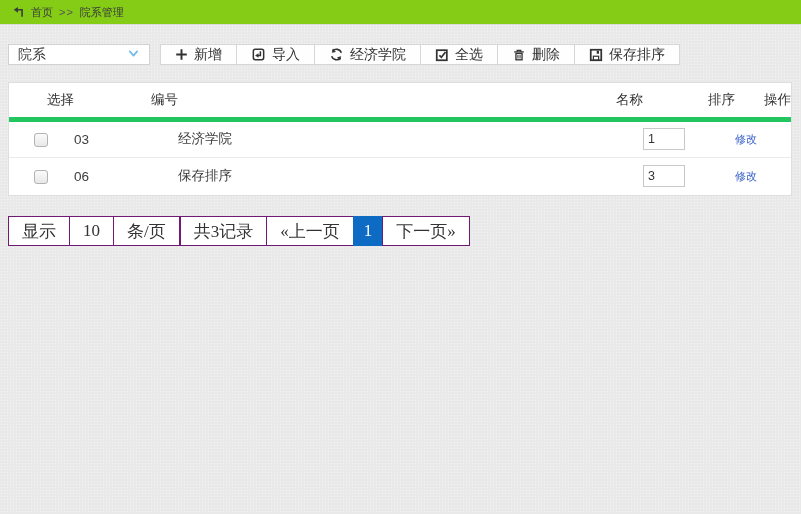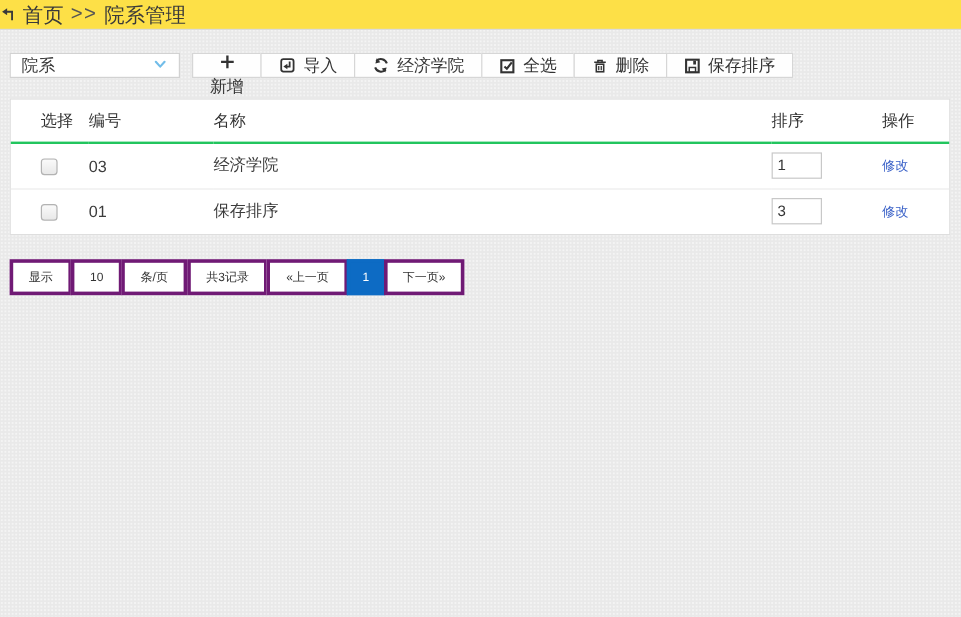--- a/index.html
+++ b/index.html
@@ -8,59 +8,59 @@
     font-family: "Liberation Sans", "DejaVu Sans", sans-serif;
     color: #3c3c3c;
     background-color: #e9e9e9;
     background-image: radial-gradient(rgba(255,255,255,.5) 1px, rgba(255,255,255,0) 1px);
     background-size: 3px 3px;
     overflow: hidden;
   }
   
   .breadcrumb-bar {
     height: 25px;
-    background: #fde047;
+    background: #84cc16;
     border-bottom: 1px solid #dbdbdb;
     display: flex;
     align-items: center;
-    padding: 0 0;
-    font-size: 17px;
+    padding: 0 12px;
+    font-size: 11px;
     color: #3a3a3a;
   }
   .breadcrumb-bar .icon { display: inline-flex; margin-right: 5px; }
   .crumb { cursor: pointer; }
   .crumb-sep { margin: 0 6px; color: #555; letter-spacing: 1px; }
   
   .toolbar { margin: 19px 8px 0 8px; display: flex; align-items: stretch; height: 21px; }
   .select-box {
     width: 142px; background: #fff; border: 1px solid #d2d2d2;
     display: flex; align-items: center; justify-content: space-between;
     padding: 0 9px; font-size: 14px; cursor: pointer;
   }
   .btn-group { display: flex; margin-left: 10px; }
   .tb-btn {
     display: flex; align-items: center; gap: 6px;
     background: #fefefe; border: 1px solid #d6d6d6;
     margin-left: -1px; padding: 0 14px;
     font-size: 14px; color: #333; cursor: pointer; white-space: nowrap;
     font-family: inherit;
   }
-  .tb-btn:first-child { margin-left: 0; flex-direction: column; }
+  .tb-btn:first-child { margin-left: 0; }
   .tb-btn .icon { display: inline-flex; }
   
   .table-card {
     margin: 17px 8px 0 8px;
     background: #fff;
     border: 1px solid #dedede;
     width: 784px;
   }
   table { width: 100%; border-collapse: collapse; table-layout: fixed; font-size: 13.5px; }
   thead th {
-    height: 36px; text-align: left; font-weight: normal;
-    color: #333; border-bottom: 2px solid #22c55e;
+    height: 36px; text-align: right; font-weight: normal;
+    color: #333; border-bottom: 5px solid #22c55e;
   }
   tbody td { height: 38px; border-bottom: 1px solid #ebebeb; }
   tbody tr:last-child td { border-bottom: none; }
   .cell-pad { padding-left: 25px; }
   .checkbox {
     appearance: none; -webkit-appearance: none;
     width: 14px; height: 14px;
     border: 1px solid #b3b3b3; border-radius: 3px;
     background: linear-gradient(#fafafa, #e8e8e8);
     cursor: pointer; vertical-align: middle; display: inline-block;
@@ -70,22 +70,22 @@
     font-size: 12.5px; padding: 0 4px; color: #333; background: #fff;
     font-family: inherit;
   }
   .modify-link { text-decoration: none; font-size: 11px; cursor: pointer; }
   
   .pager { margin: 20px 8px 0 8px; display: flex; }
   .pager-group { display: flex; }
   .pager-group + .pager-group { }
   .pg-seg {
     height: 30px; display: flex; align-items: center; justify-content: center;
-    background: #fff; border: 3px solid #701a75; margin-left: -1px;
-    padding: 0 13px; font-size: 10px; color: #333; cursor: pointer; white-space: nowrap;
+    background: #fff; border: 1px solid #701a75; margin-left: -1px;
+    padding: 0 13px; font-size: 17px; color: #333; cursor: pointer; white-space: nowrap; font-family: Liberation Serif, serif;
   }
   .pager-group .pg-seg:first-child { margin-left: 0; }
   .pg-seg.static { cursor: default; }
   .pg-seg.active { color: #fff; min-width: 29px; padding: 0 10px; }
 </style>
 </head>
 <body>
 
 <div class="breadcrumb-bar">
   <span class="icon">
@@ -198,21 +198,21 @@
     <tbody>
       <tr>
         <td class="cell-pad"><input type="checkbox" class="checkbox" style=""></td>
         <td>03</td>
         <td>经济学院</td>
         <td><input class="sort-input" value="1" style=""></td>
         <td><a class="modify-link" style="color: rgb(59, 98, 200);">修改</a></td>
       </tr>
       <tr>
         <td class="cell-pad"><input type="checkbox" class="checkbox" style=""></td>
-        <td>01</td>
+        <td>06</td>
         <td>保存排序</td>
         <td><input class="sort-input" value="3" style=""></td>
         <td><a class="modify-link" style="color: rgb(59, 98, 200);">修改</a></td>
       </tr>
     </tbody>
   </table>
 </div>
 
 <div class="pager">
   <div class="pager-group">

